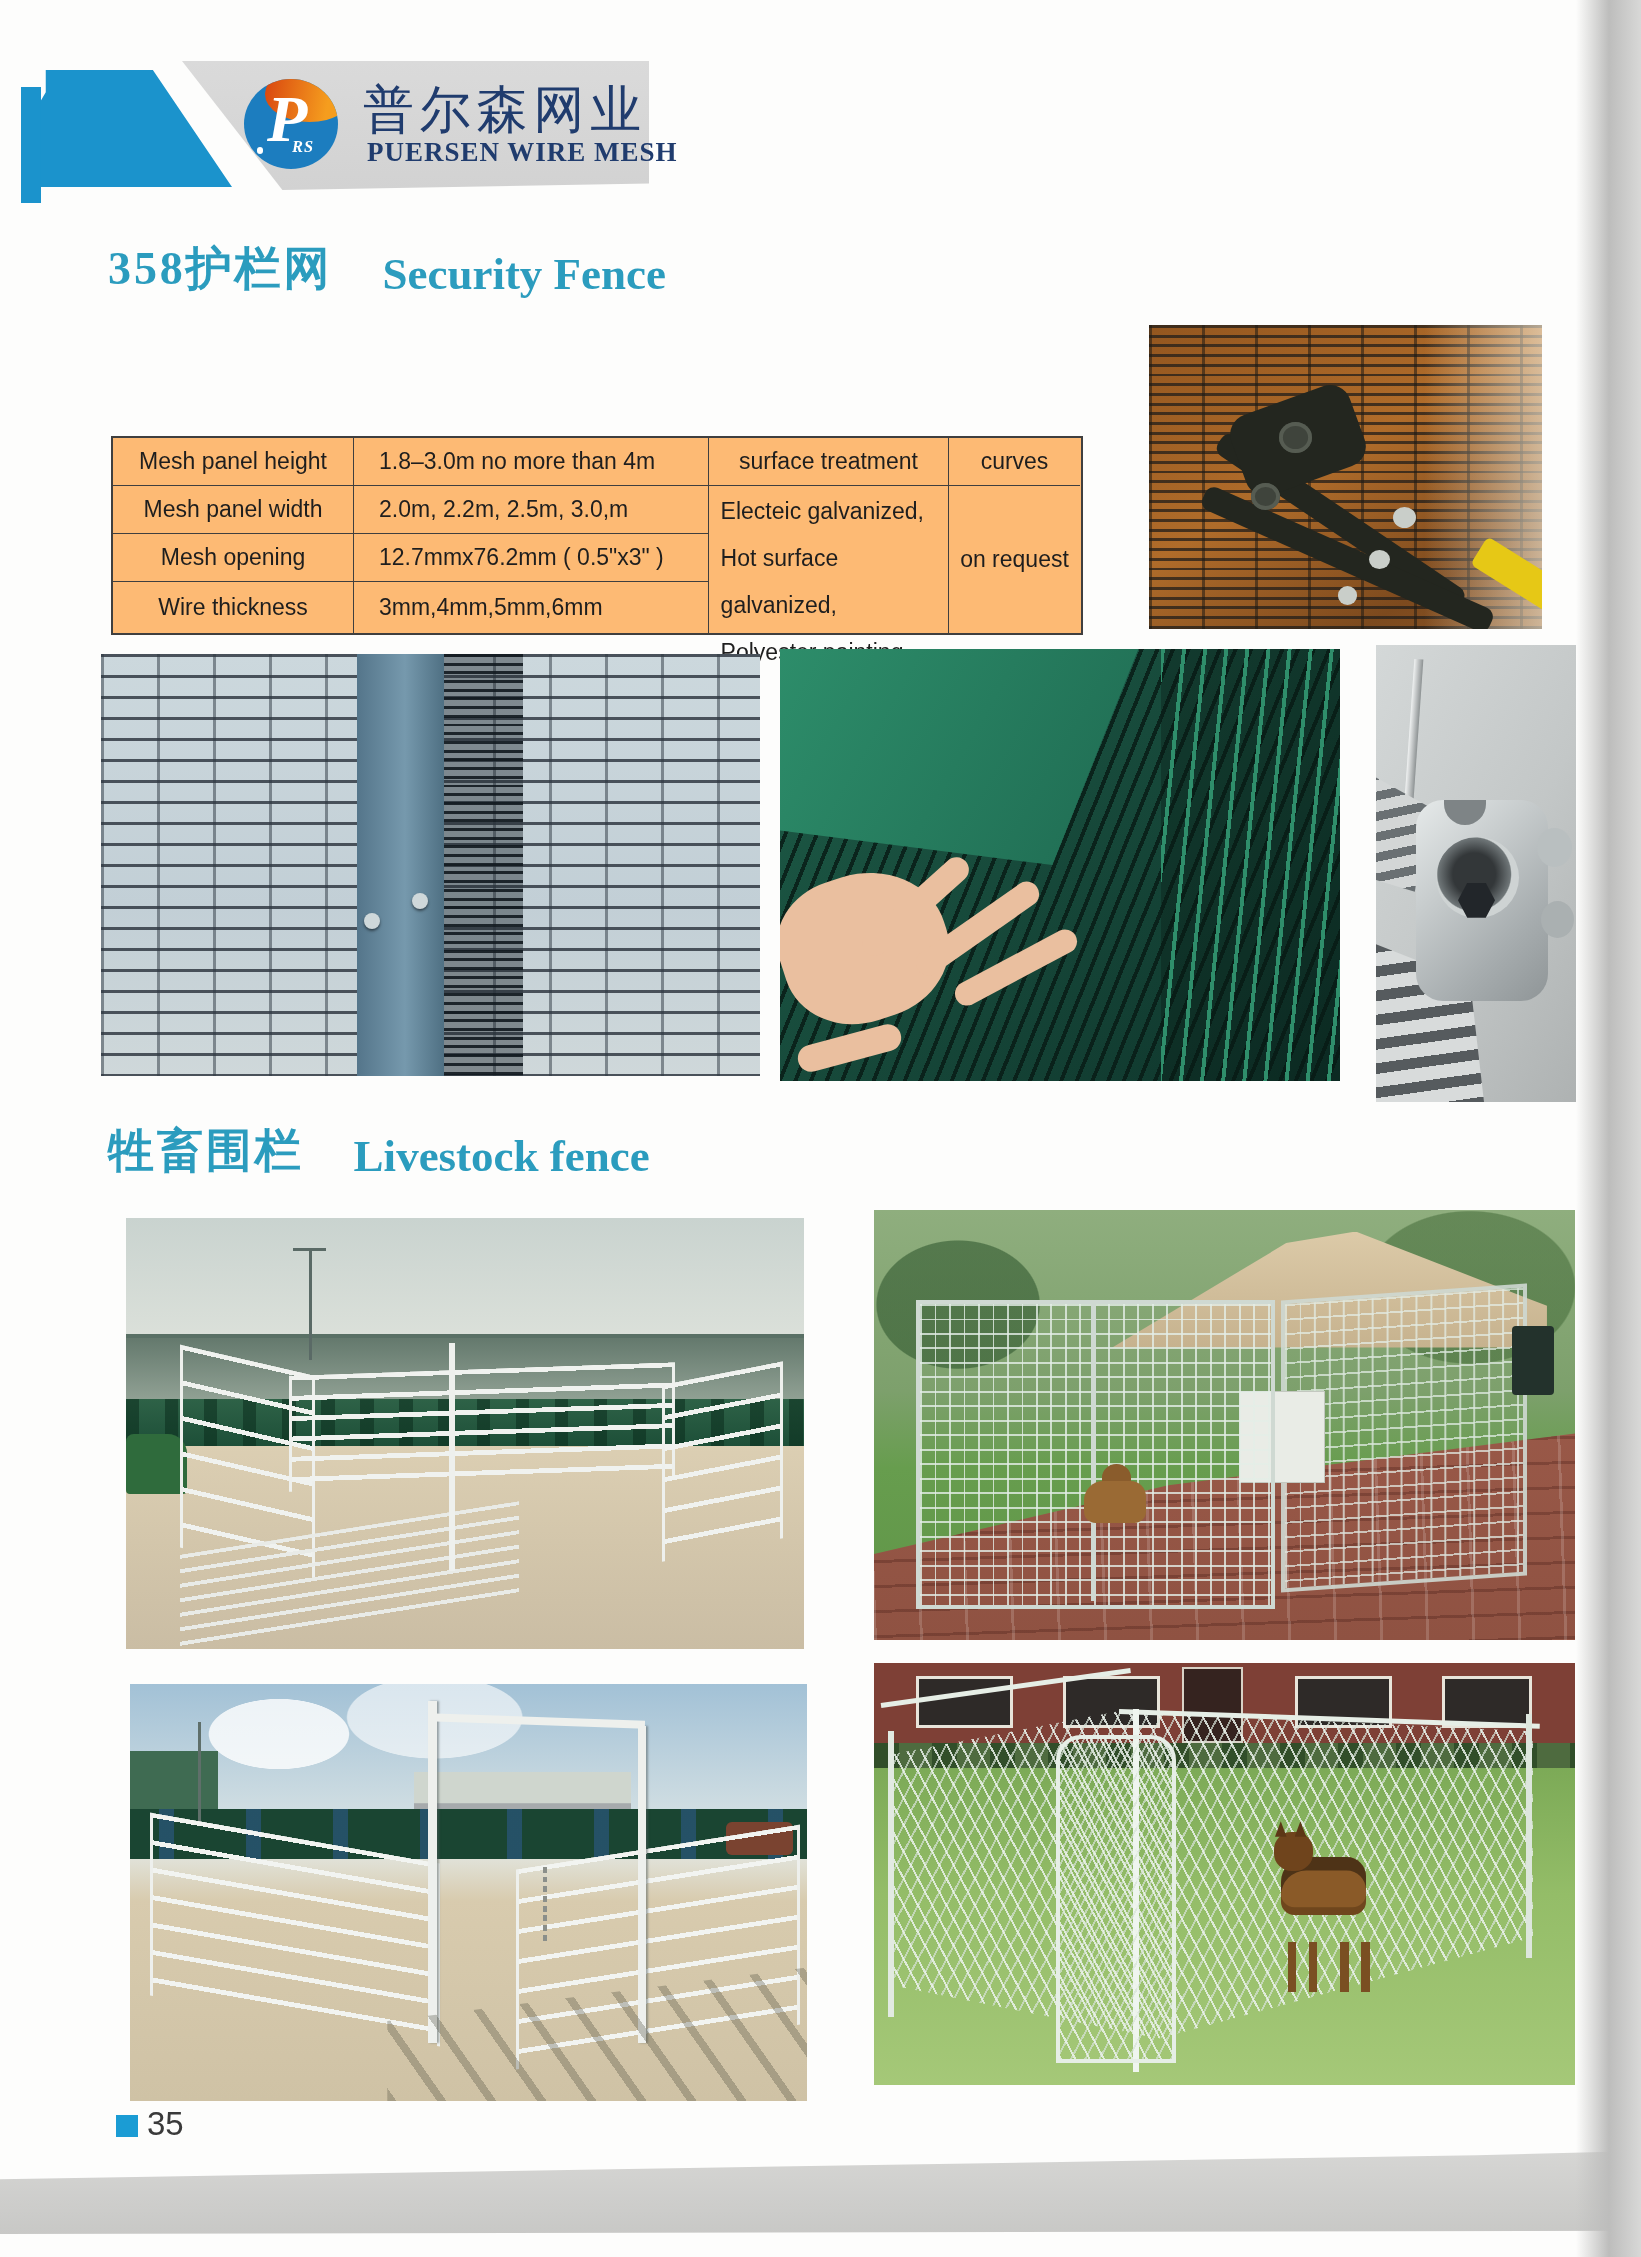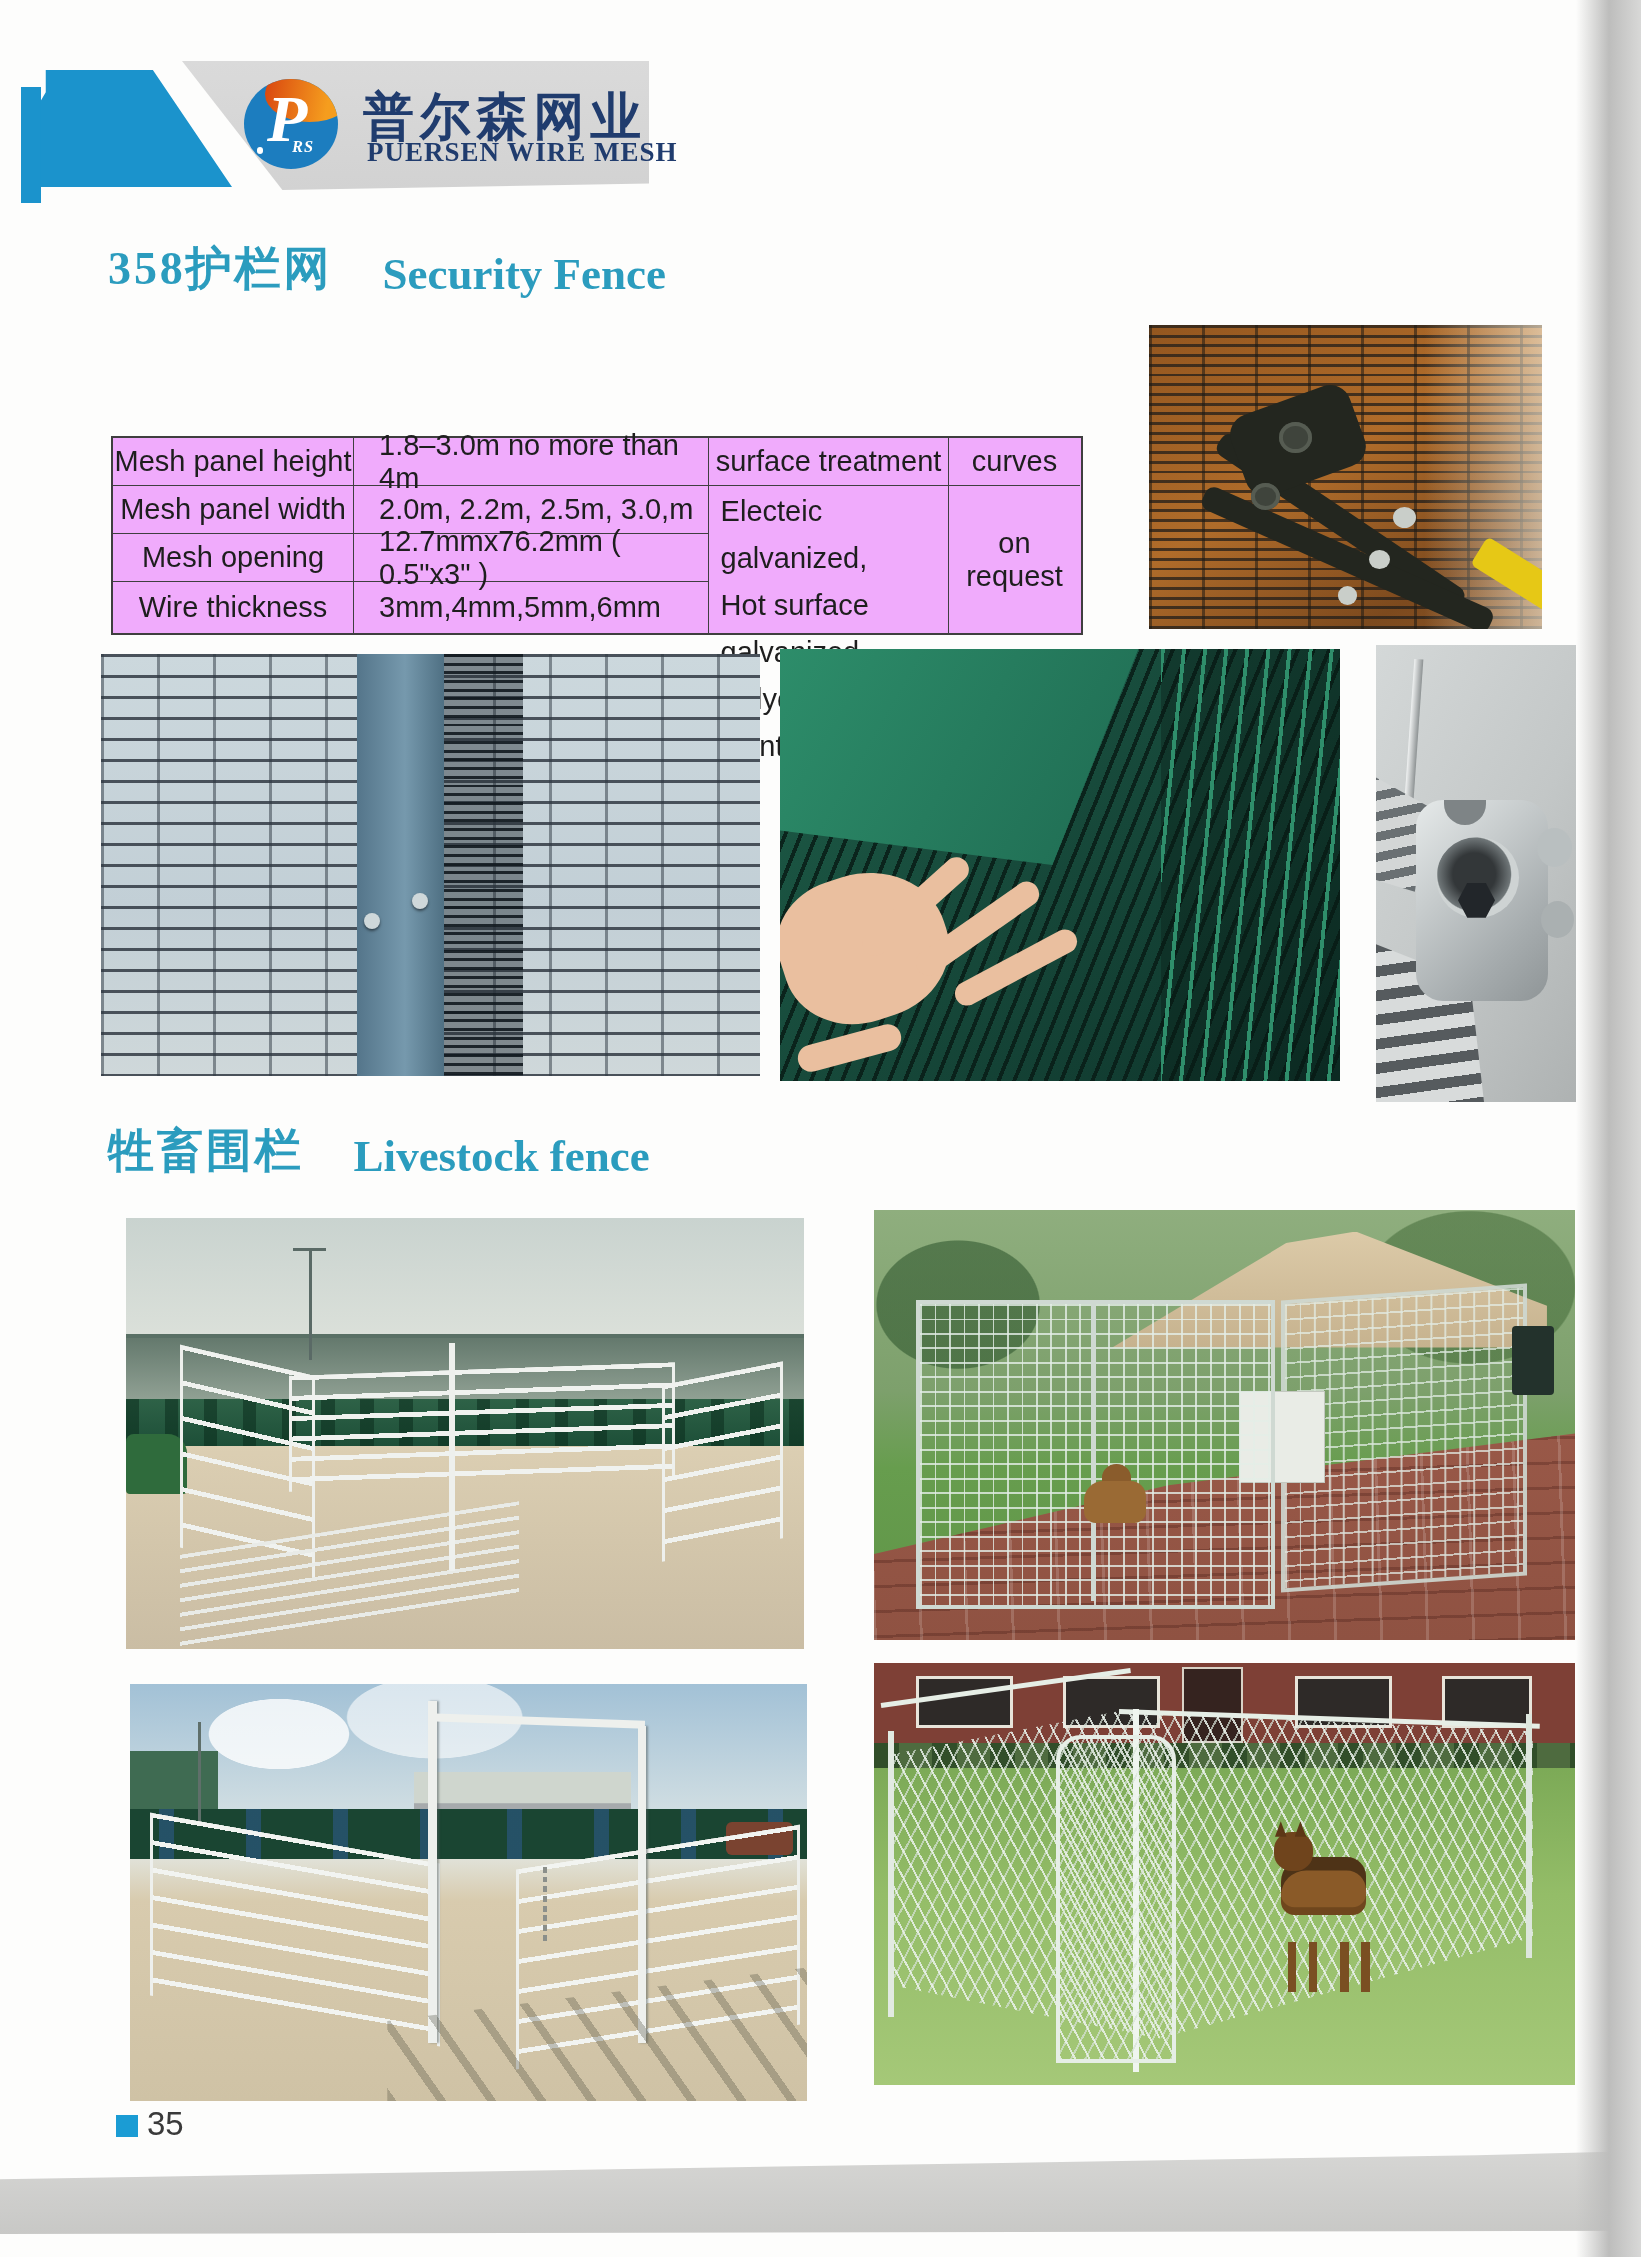--- a/index.html
+++ b/index.html
@@ -15,39 +15,39 @@
       clip-path:polygon(0 0,100% 0,100% 95%,21.5% 100%);}
   .logo-circle{left:244px;top:79px;width:94px;height:90px;border-radius:50%;
       background:#1c7dbf;overflow:hidden;}
   .logo-circle::before{content:"";position:absolute;left:22%;top:-14%;width:95%;height:62%;
       border-radius:50%;background:linear-gradient(100deg,#d8430f,#f59d1e 70%);}
   .logo-swoosh{left:-12%;top:56%;width:125%;height:46%;border:5.8px solid transparent;
       border-bottom-color:#ffffff;border-radius:50%;transform:rotate(-24deg);}
   .logo-p{left:23px;top:1.9px;font:italic 700 66px "Liberation Serif",serif;color:#fff;}
   .logo-rs{left:48px;top:58px;font:italic 700 16.4px "Liberation Serif",serif;color:#fff;letter-spacing:1px;}
   .logo-dot{left:12.6px;top:68px;width:6.8px;height:6.8px;border-radius:50%;background:#fff;}
-  .brand-cn{left:363px;top:83px;font-size:51px;font-weight:700;color:#203c6e;letter-spacing:5.8px;
+  .brand-cn{left:363px;top:76px;font-size:51px;font-weight:400;color:#203c6e;letter-spacing:5.8px;
       font-family:"Liberation Sans",sans-serif;}
   .brand-en{left:367px;top:137px;font:700 27px "Liberation Serif",serif;color:#203c6e;letter-spacing:1px;}
 
   
   .sec-title{display:flex;align-items:flex-end;gap:50px;color:#2b9cbe;
       font-family:"Liberation Serif",serif;font-weight:700;}
   .sec-title .cn{font-size:46px;letter-spacing:2.9px;}
   .sec-title .en{font-size:45px;}
   .title1{left:108px;top:238px;}
   .title2{left:108px;top:1120px;}
 
   
   .desc{left:112px;top:344px;width:994px;font-size:26.6px;color:#333;line-height:51px;word-spacing:4.8px;}
 
   
   .spec-table{left:111px;top:436px;width:968px;height:195px;display:grid;
       grid-template-columns:241px 355px 240px 131px;grid-template-rows:48px 48px 48px 1fr;
-      border:2.9px solid #3f3f3f;font-size:29px;color:#1e1e1e;background:#f0abfc;}
+      border:2.9px solid #3f3f3f;font-size:23px;color:#1e1e1e;background:#fdba74;}
   .cell{border-right:1.9px solid #3f3f3f;border-bottom:1.9px solid #3f3f3f;
       display:flex;align-items:center;justify-content:center;text-align:center;}
   .cell.val{justify-content:flex-start;text-align:left;padding-left:25px;}
   .cell.lastcol{border-right:none;}
   .cell.lastrow{border-bottom:none;}
   .cell.surface{grid-column:3;grid-row:2/5;display:block;padding:1.9px 0 0 11.6px;border-bottom:none;}
   .cell.surface span{display:block;line-height:47px;text-align:left;}
   .cell.curvesv{grid-column:4;grid-row:2/5;border-right:none;border-bottom:none;}
 
   

